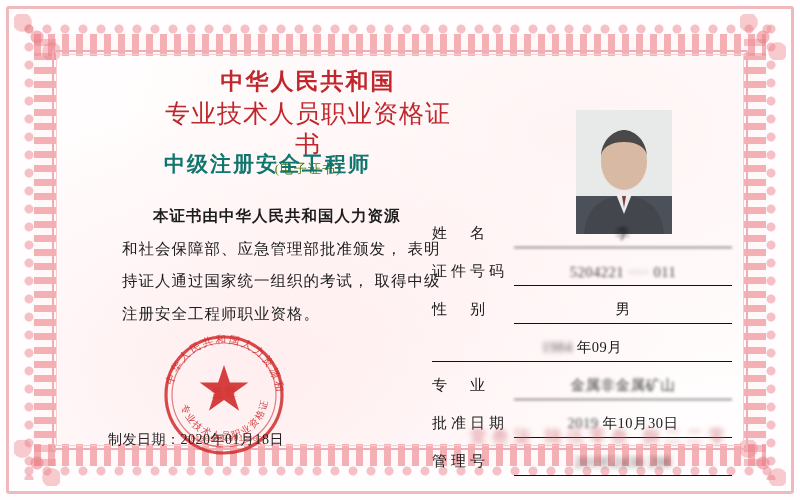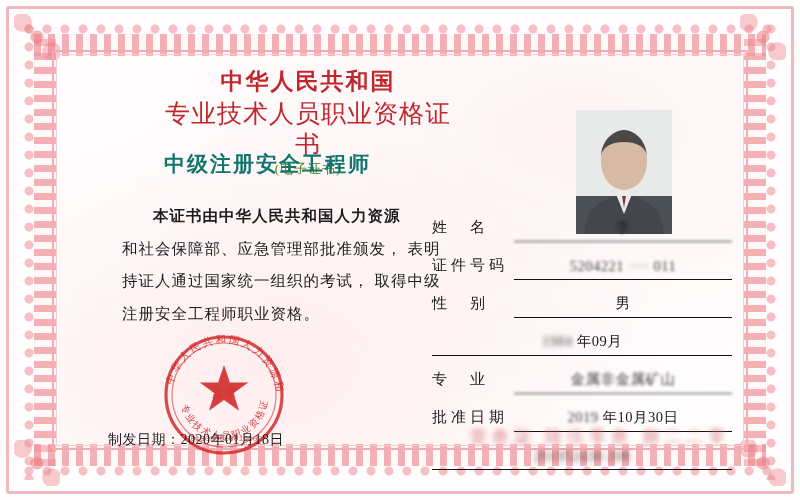--- a/index.html
+++ b/index.html
@@ -169,21 +169,21 @@
     top: 373px;
     font-size: 14px;
     color: #1d1d1d;
     letter-spacing: 0.5px;
   }
 
   
   .fields {
     position: absolute;
     left: 372px;
-    top: 150px;
+    top: 156px;
     width: 300px;
   }
   .field-row {
     display: flex;
     align-items: flex-end;
     height: 34px;
     margin-bottom: 4px;
   }
   .field-label {
     width: 82px;
@@ -351,20 +351,21 @@
         <div class="field-label">批准日期</div>
         <div class="field-value">
           <span class="val-parts">
             <span class="blur-light">2019</span>
             <span>年10月30日</span>
           </span>
         </div>
       </div>
 
       <div class="field-row">
+        <div class="field-label">管理号</div>
         <div class="field-value">
           <span class="val-parts">
             <span class="blur-heavy">201952430</span>
             <span class="blur-heavy">208</span>
           </span>
         </div>
       </div>
 
     </div>
 

